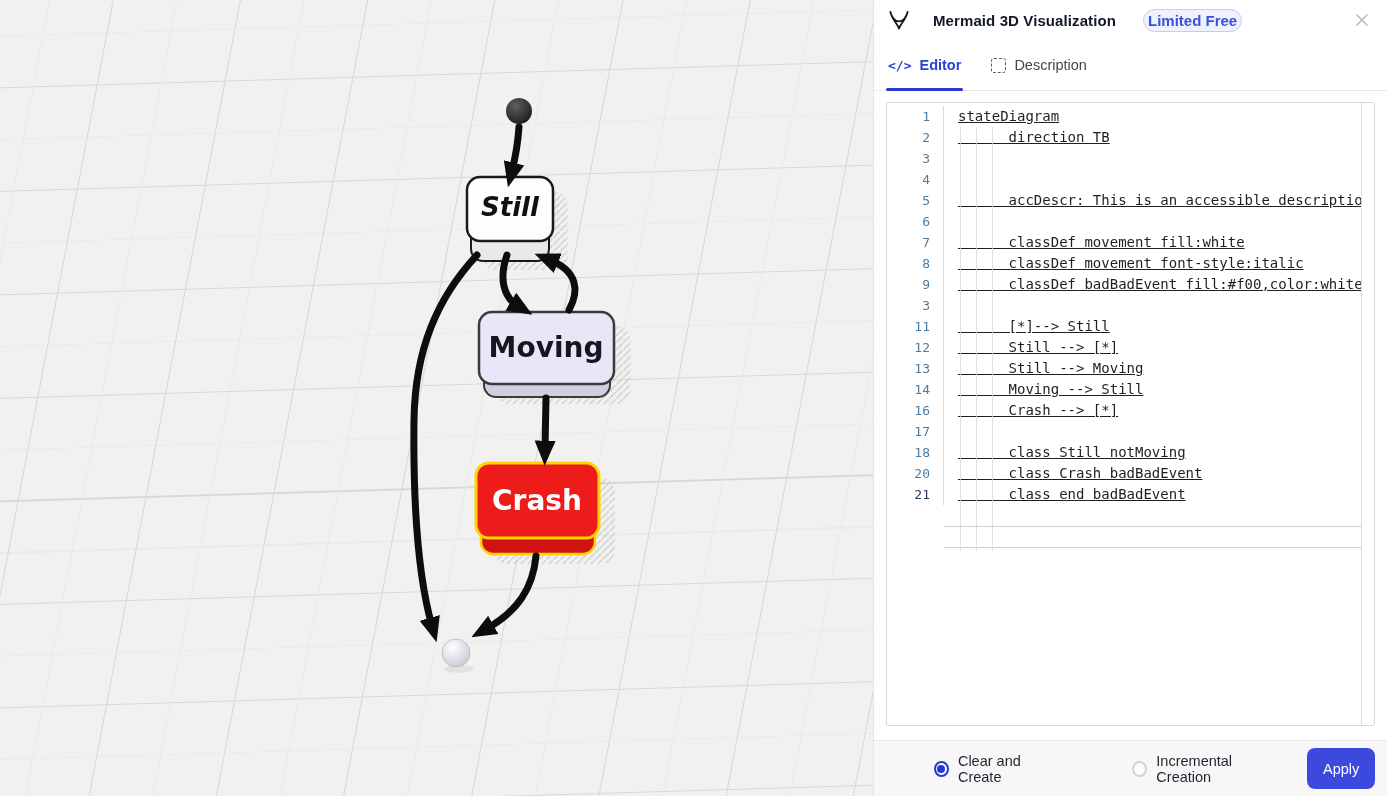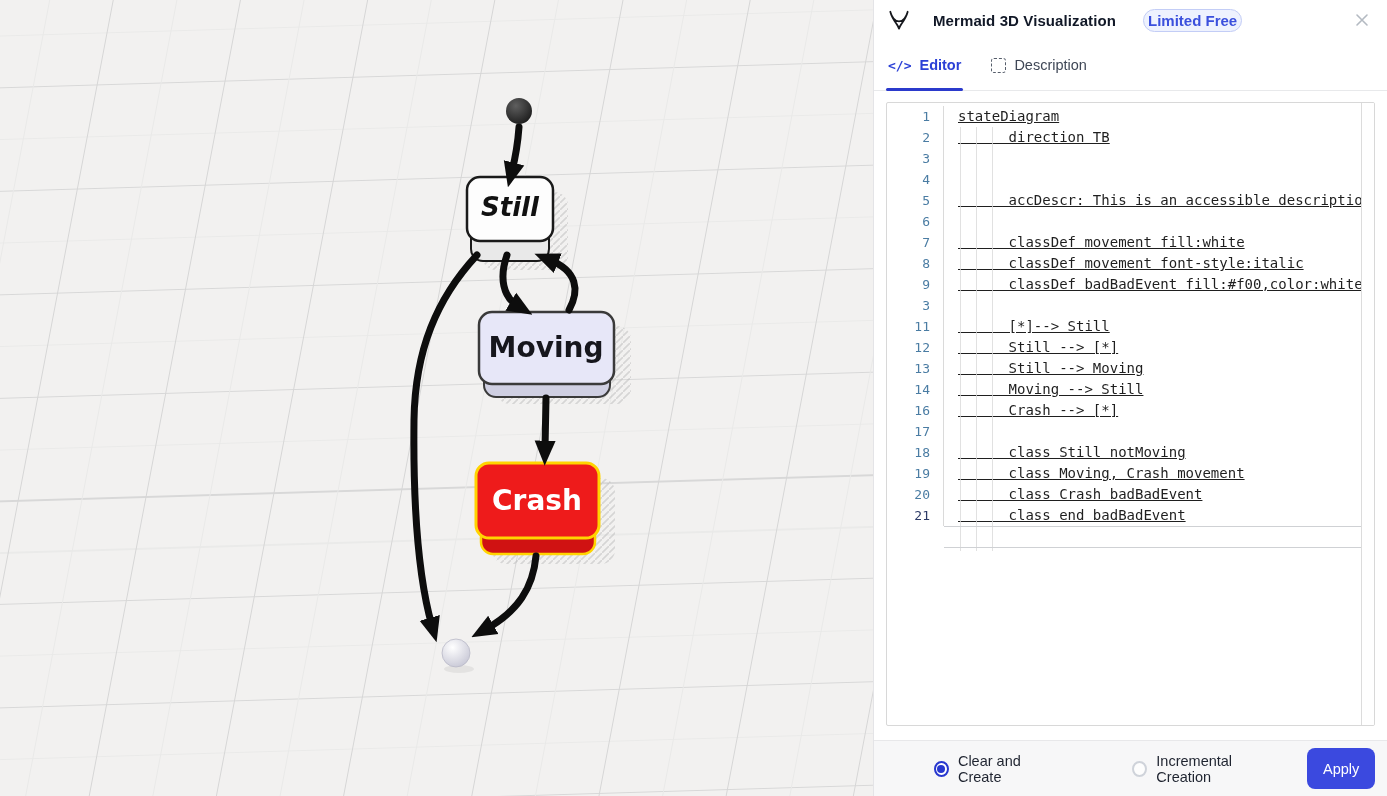--- a/index.html
+++ b/index.html
@@ -157,21 +157,20 @@
           <div class="crow"><span class="ln">8</span><span class="ct">      classDef movement font-style:italic</span></div>
           <div class="crow"><span class="ln">9</span><span class="ct">      classDef badBadEvent fill:#f00,color:white,fo</span></div>
           <div class="crow"><span class="ln">3</span><span class="ct"></span></div>
           <div class="crow"><span class="ln">11</span><span class="ct">      [*]--&gt; Still</span></div>
           <div class="crow"><span class="ln">12</span><span class="ct">      Still --&gt; [*]</span></div>
           <div class="crow"><span class="ln">13</span><span class="ct">      Still --&gt; Moving</span></div>
           <div class="crow"><span class="ln">14</span><span class="ct">      Moving --&gt; Still</span></div>
           <div class="crow"><span class="ln">16</span><span class="ct">      Crash --&gt; [*]</span></div>
           <div class="crow"><span class="ln">17</span><span class="ct"></span></div>
           <div class="crow"><span class="ln">18</span><span class="ct">      class Still notMoving</span></div>
-          <div class="crow"><span class="ln">19</span><span class="ct">      class Moving, Crash movement</span></div>
           <div class="crow"><span class="ln">20</span><span class="ct">      class Crash badBadEvent</span></div>
           <div class="crow active"><span class="ln">21</span><span class="ct">      class end badBadEvent</span></div>
         </div>
       <div class="indent-guide g1"></div>
       <div class="indent-guide g2"></div>
       <div class="indent-guide g3"></div>
       <div class="active-line-border alb-top"></div>
       <div class="active-line-border alb-bottom"></div>
       <div class="cursor-dash"></div>
       <div class="rail"></div>

